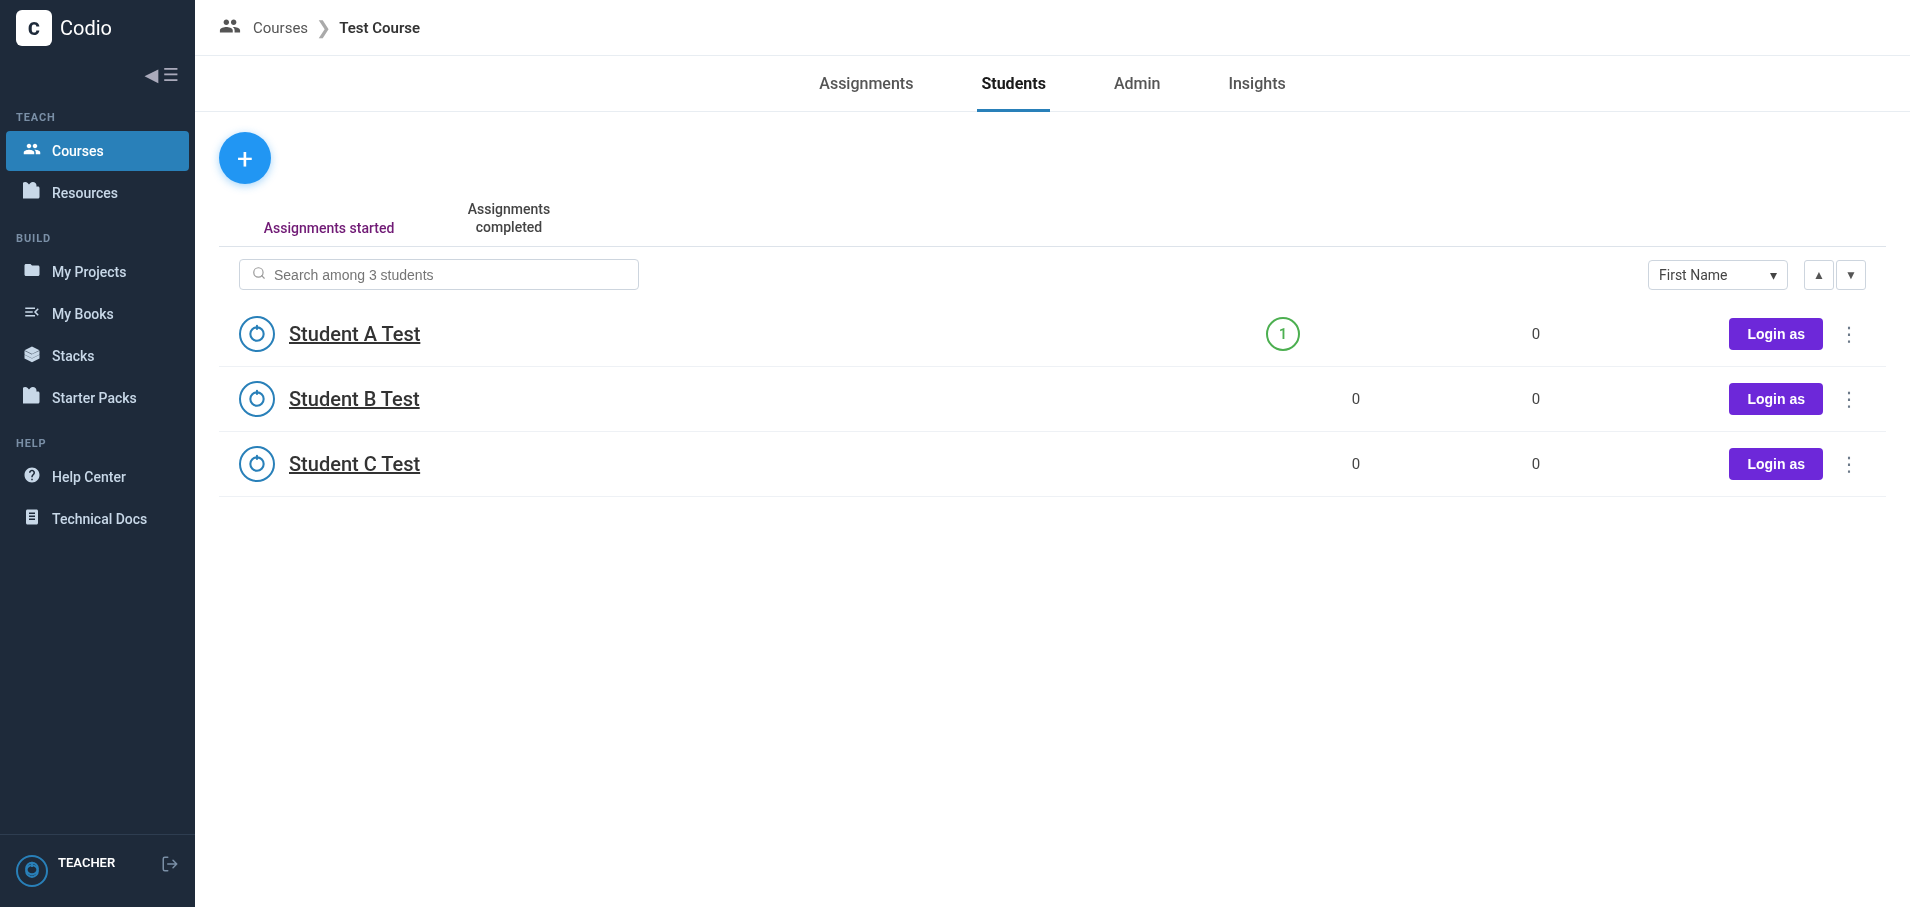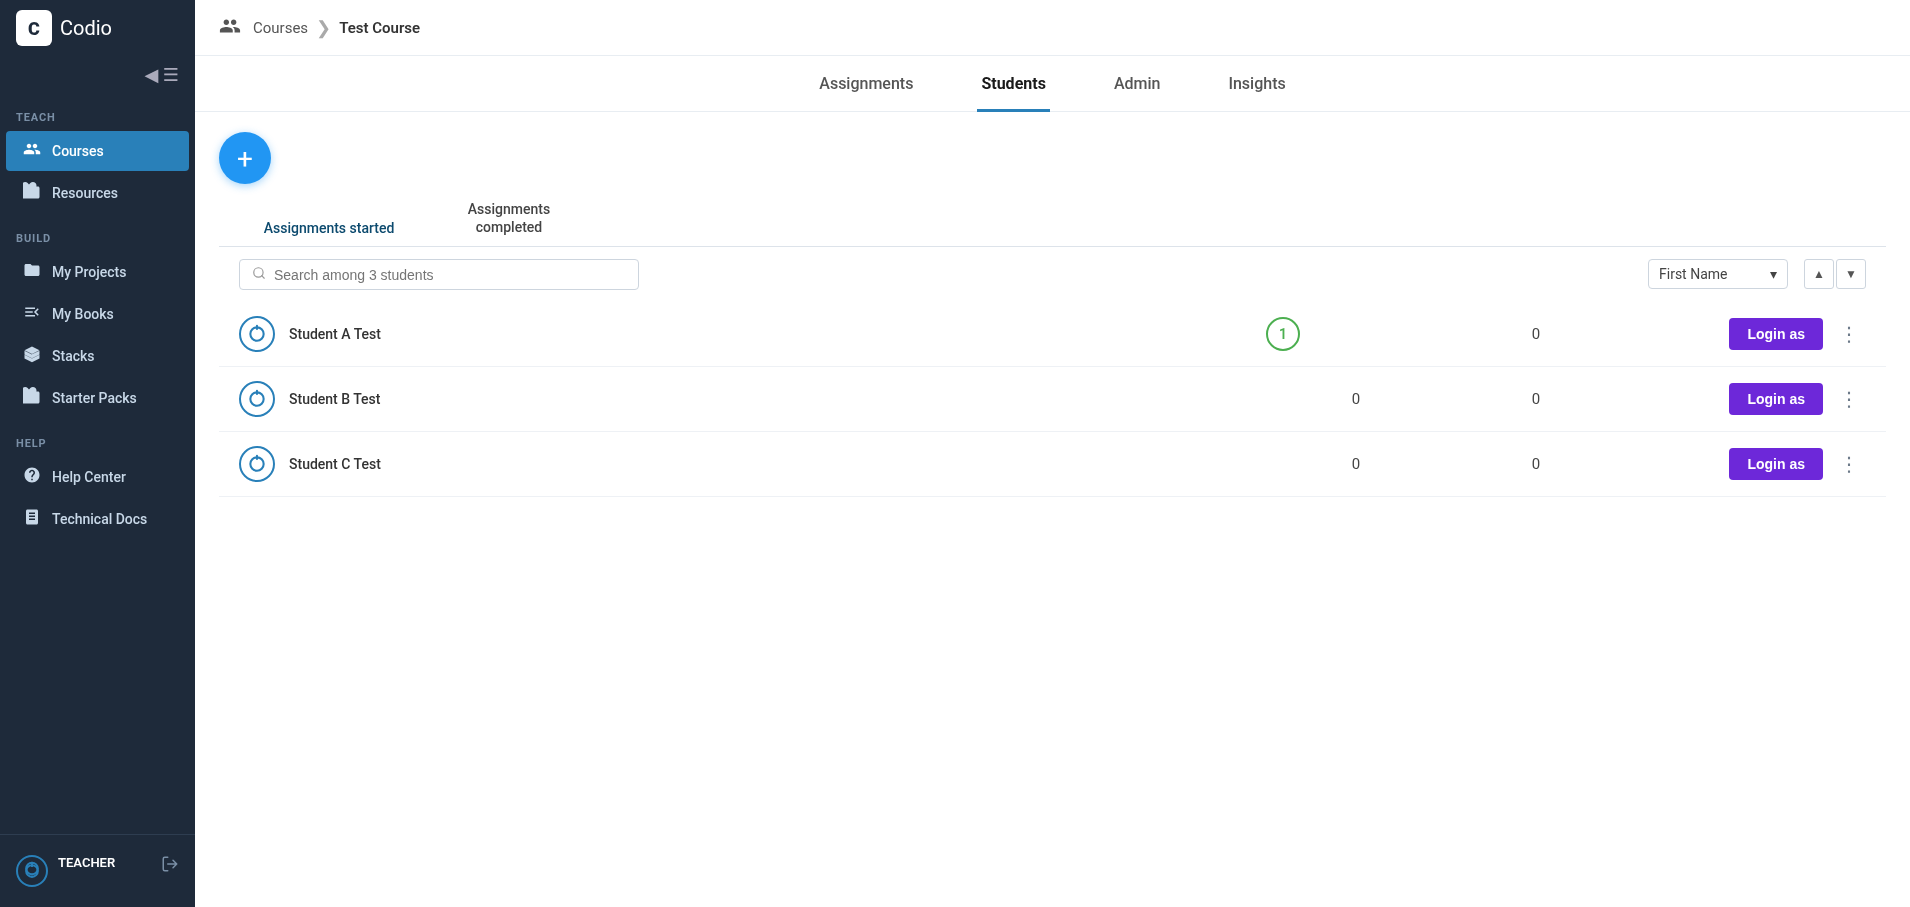--- a/index.html
+++ b/index.html
@@ -151,28 +151,28 @@
 
     
     .students-table { width: 100%; }
     .table-header {
       display: flex;
       align-items: flex-end;
       padding: 0 20px 10px 20px;
       border-bottom: 1px solid #dde3ea;
     }
     .col-name { flex: 1; font-size: 14px; color: #444; font-weight: 500; }
-    .col-assignments-started { width: 180px; text-align: center; font-size: 14px; color: #0c4a6e; font-weight: 500; }
+    .col-assignments-started { width: 180px; text-align: center; font-size: 14px; color: #701a75; font-weight: 500; }
     .col-assignments-completed { width: 180px; text-align: center; font-size: 14px; color: #444; font-weight: 500; line-height: 1.3; }
     .col-actions { width: 240px; }
 
     
     .filter-row {
       display: flex;
-      align-items: flex-start;
+      align-items: center;
       padding: 12px 20px;
       gap: 16px;
     }
     .search-box {
       display: flex;
       align-items: center;
       border: 1px solid #cdd5de;
       border-radius: 4px;
       padding: 6px 12px;
       width: 400px;
@@ -223,21 +223,21 @@
     }
     .student-avatar {
       width: 36px; height: 36px;
       border-radius: 50%;
       border: 2px solid #2980b9;
       display: flex; align-items: center; justify-content: center;
       color: #2980b9;
       font-size: 18px;
       margin-right: 14px;
     }
-    .student-name { flex: 1; font-size: 14px; color: #333; font-weight: 500; }
+    .student-name { flex: 1; font-size: 20px; color: #333; font-weight: 500; text-decoration: underline; }
     .student-started { width: 180px; text-align: center; font-size: 15px; color: #444; }
     .student-completed { width: 180px; text-align: center; font-size: 15px; color: #444; }
     .student-actions { width: 240px; display: flex; align-items: center; justify-content: flex-end; gap: 10px; }
     .badge-circle {
       width: 34px; height: 34px;
       border-radius: 50%;
       border: 2px solid #4caf50;
       display: flex; align-items: center; justify-content: center;
       color: #4caf50;
       font-size: 14px;

